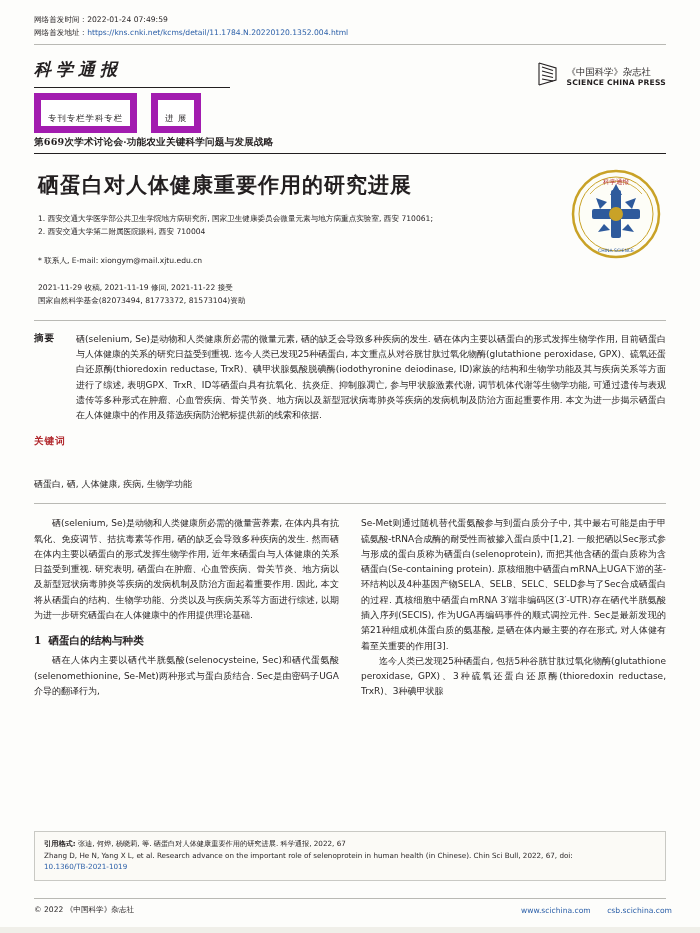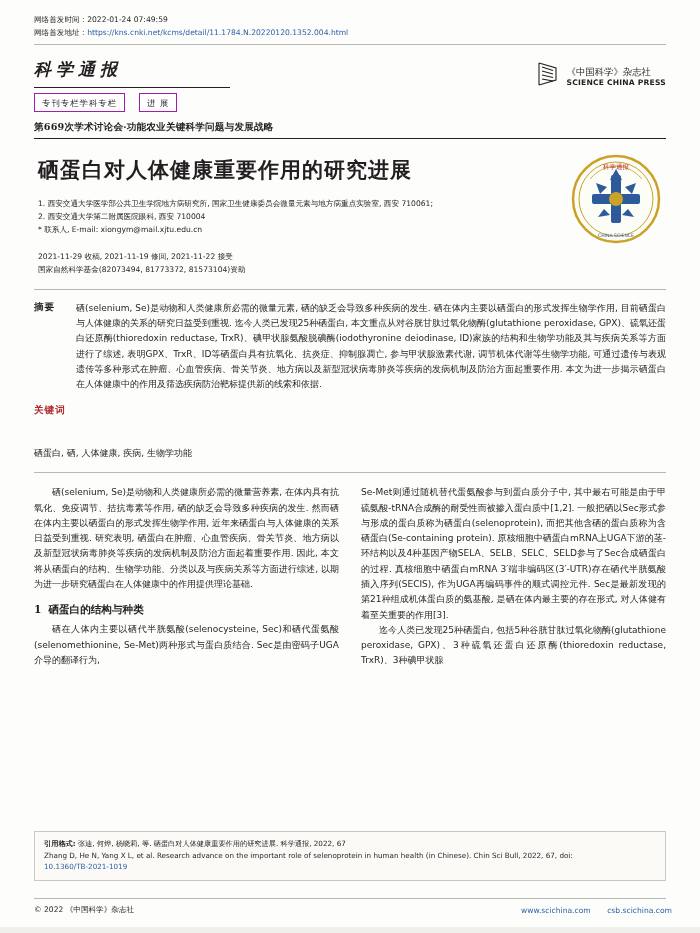--- a/index.html
+++ b/index.html
@@ -37,38 +37,38 @@
     font-family:"DejaVu Serif","Liberation Serif",serif;
     font-size:17px; font-weight:bold; letter-spacing:5px;
     font-style:italic;
     color:#231f20;
   }
   .journal-rule {
     width:196px; height:1px; background:#231f20; margin:6px 0 5px 0;
   }
   .tagrow { display:flex; gap:14px; align-items:center; }
   .tag {
-    border:1px solid #a21caf;
+    border:7px solid #a21caf;
     font-size:8.4px;
-    padding:4px 7px 2px 7px;
+    padding:13px 7px 2px 7px;
     letter-spacing:1px;
     color:#231f20;
     background:#fff;
   }
   .mast-right { display:flex; align-items:flex-end; gap:7px; padding-top:3px;}
   .scp-logo {
     width:24px; height:26px; position:relative;
   }
   .scp-logo svg { display:block; }
   .scp-text { line-height:1.25; }
   .scp-cn { font-size:9.4px; font-family:"DejaVu Serif","Liberation Serif",serif; color:#231f20;}
   .scp-en2 { font-size:7.6px; letter-spacing:.2px; color:#231f20; font-weight:bold;}
 
   .series-line {
-    margin-top:9px;
+    margin-top:3px;
     font-size:9.6px;
     font-family:"DejaVu Serif","Liberation Serif",serif;
     font-weight:bold;
     letter-spacing:.2px;
   }
   .series-rule { margin-top:4px; border-top:1.4px solid #231f20; }
 
   
   .titlewrap { display:flex; justify-content:space-between; }
   .titlecol { flex:1 1 auto; padding-right:10px; }
@@ -81,21 +81,21 @@
   }
   .authors {
     margin:20px 0 0 4px;
     font-size:10.6px;
     font-family:"DejaVu Serif","Liberation Serif",serif;
   }
   .affils {
     margin:13px 0 0 4px;
     font-size:7.6px; line-height:13px;
   }
-  .affils .corr { margin-top:0; }
+  .affils .corr { margin-top:16px; }
   .dates {
     margin:15px 0 0 4px;
     font-size:7.6px; line-height:12.5px;
   }
   .emblem {
     flex:0 0 auto;
     width:92px; height:92px;
     margin-top:14px; margin-right:4px;
     position:relative;
   }

